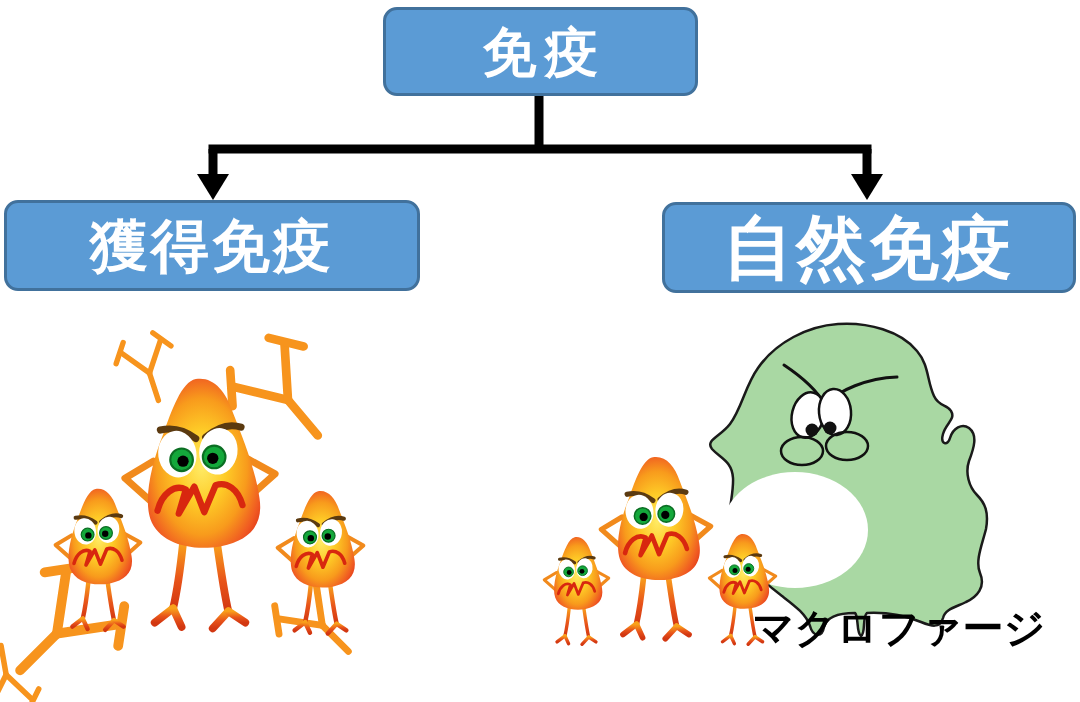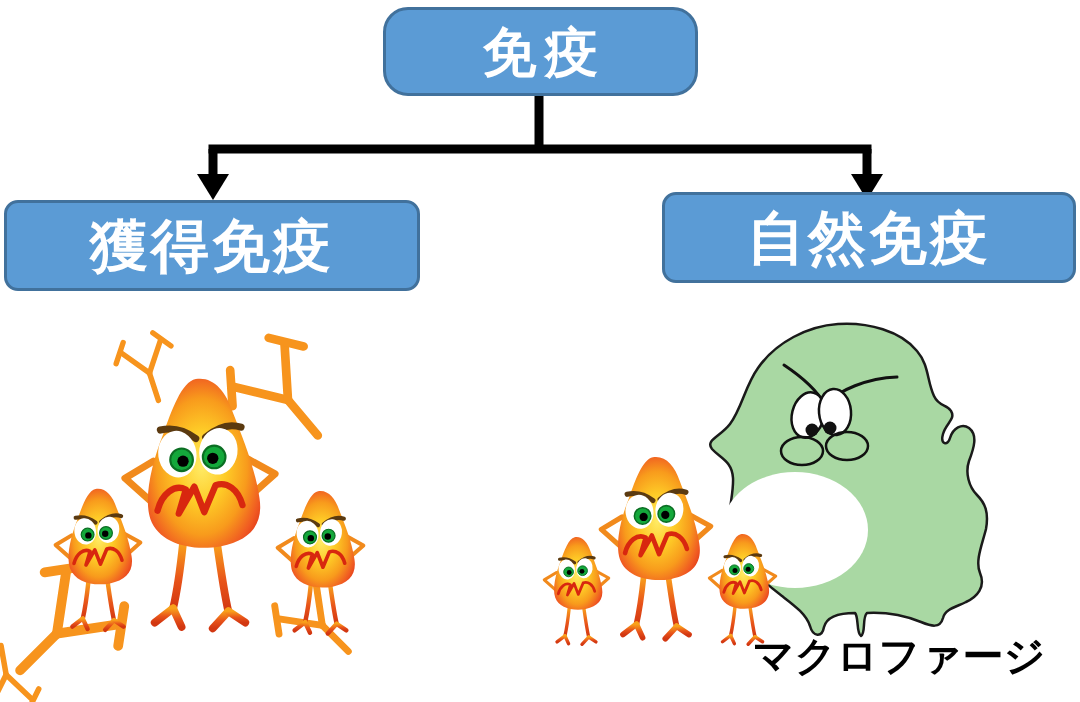--- a/index.html
+++ b/index.html
@@ -6,28 +6,28 @@
   #stage{
     position:relative;width:1080px;height:702px;overflow:hidden;background:#fff;
     font-family:"Liberation Sans","DejaVu Sans",sans-serif;
   }
   .node{
     position:absolute;box-sizing:border-box;
     background:#5B9BD5;border:3px solid #41719C;border-radius:14px;
     display:flex;align-items:center;justify-content:center;
     color:#fff;font-weight:bold;line-height:1;
   }
-  #node-top{left:383px;top:7px;width:315px;height:89px;font-size:54px;letter-spacing:8px;padding-left:8px;border-radius:25px;}
+  #node-top{left:383px;top:7px;width:315px;height:89px;font-size:54px;letter-spacing:8px;padding-left:8px;}
   #node-left{left:4px;top:200px;width:416px;height:91px;font-size:58px;letter-spacing:3px;}
-  #node-right{left:662px;top:192px;width:414px;height:91px;font-size:58px;letter-spacing:3px;}
+  #node-right{left:662px;top:202px;width:414px;height:91px;font-size:70px;letter-spacing:3px;}
   .caption{
     position:absolute;color:#000;font-weight:bold;text-align:center;line-height:1.1;
   }
   #caption-left{left:120px;top:640px;width:215px;font-size:44px;}
-  #caption-right{left:748px;top:634px;width:302px;font-size:41px;}
+  #caption-right{left:748px;top:606px;width:302px;font-size:41px;}
   .abs{position:absolute;}
   svg{display:block;overflow:visible;}
   .antibody{transform-origin:50% 50%;}
 </style>
 </head>
 <body>
 
 <div id="stage">
 
   <svg width="0" height="0" style="position:absolute">

